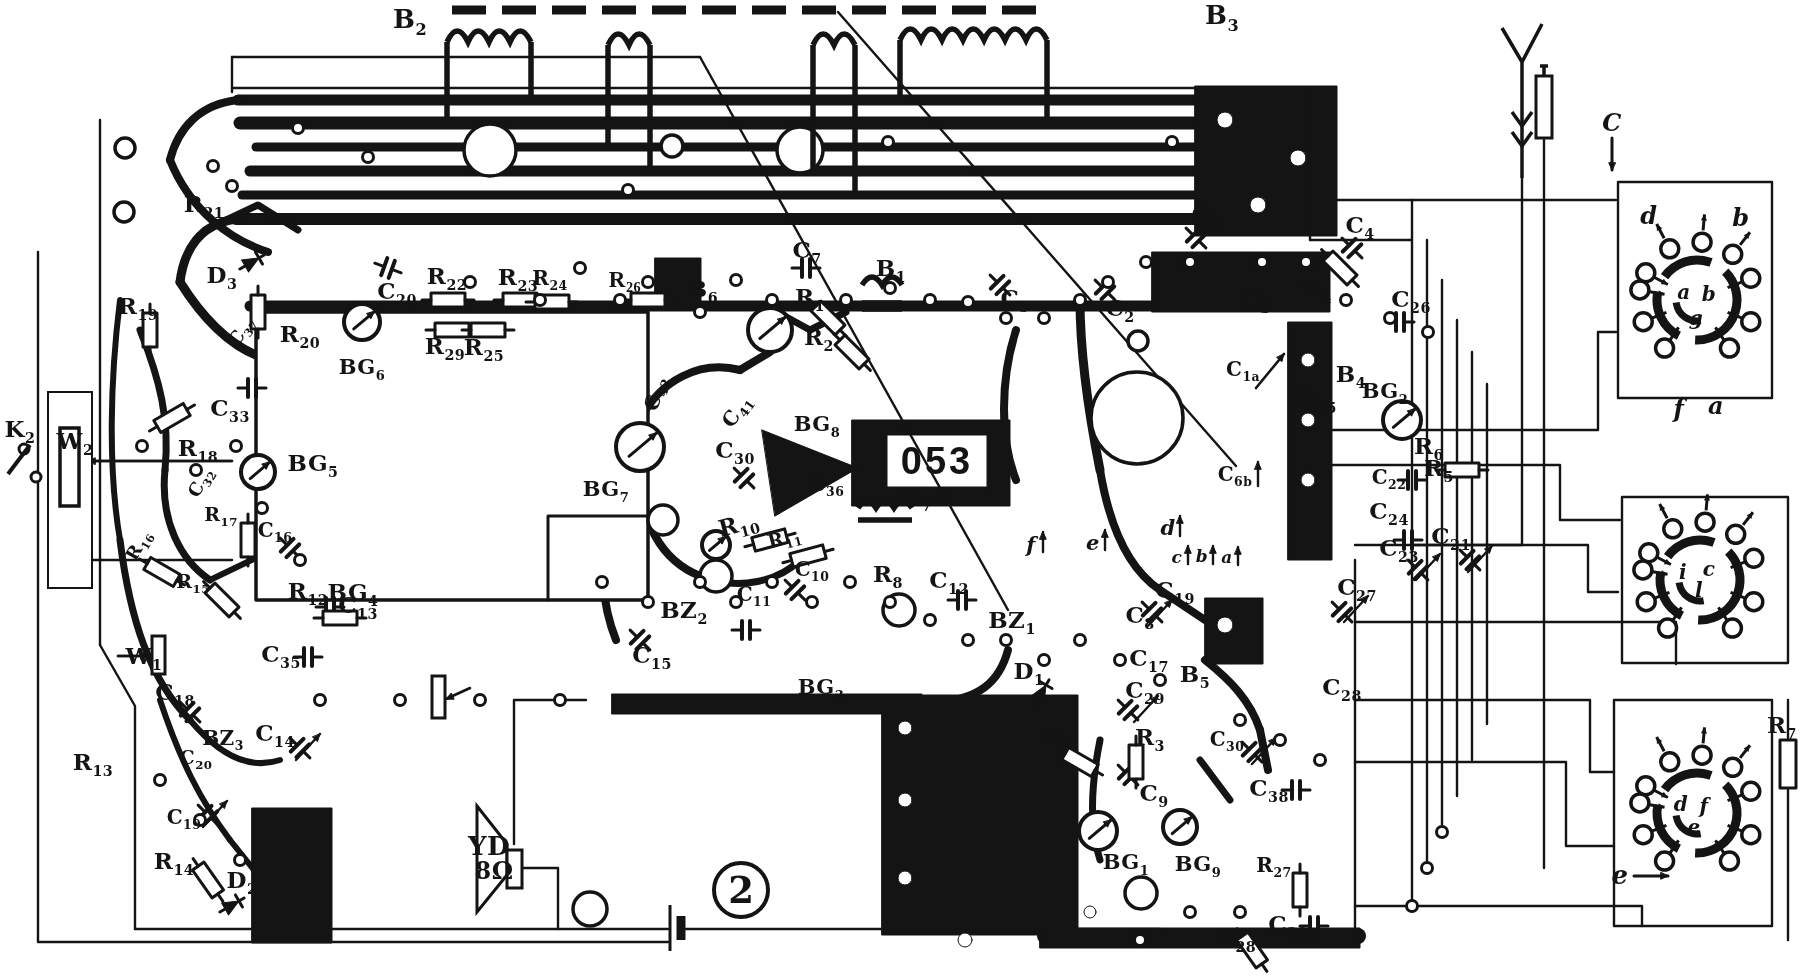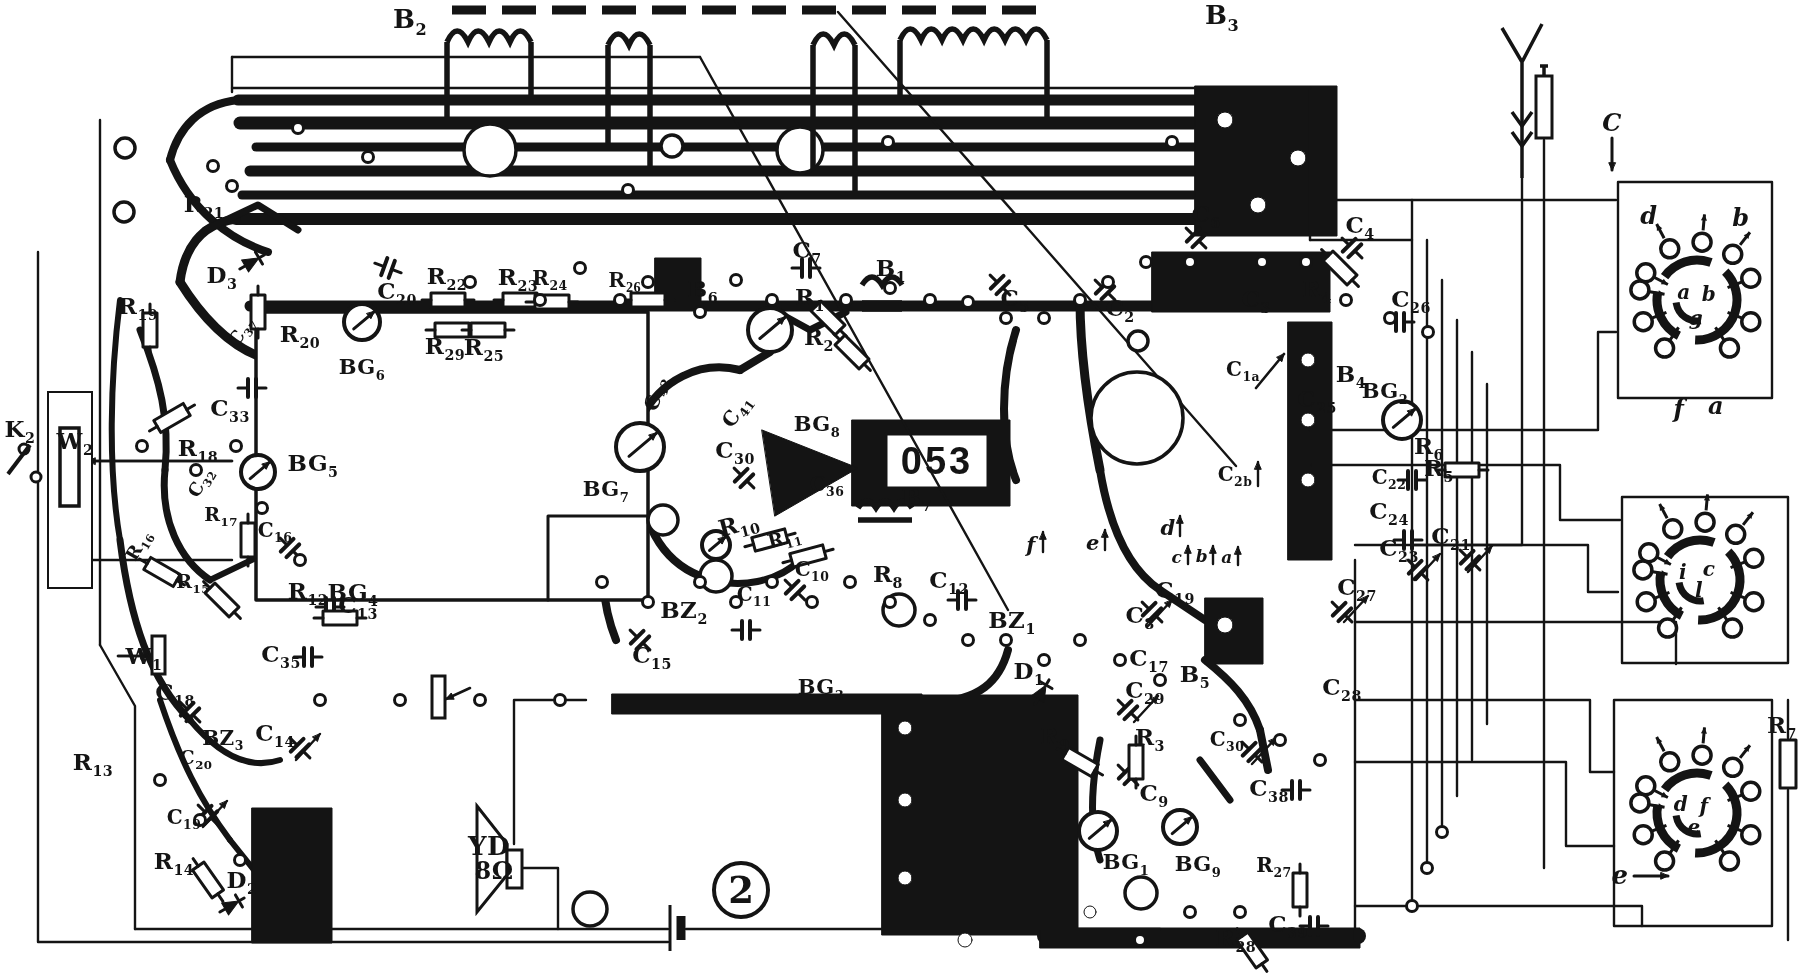--- a/index.html
+++ b/index.html
@@ -673,21 +673,21 @@
       <div class="lbl" style="left: 1120px; top: 310px; transform: translate(-50%, -50%);">C<sub>2</sub></div>
       <div class="lbl" style="left: 1206px; top: 216px; transform: translate(-50%, -50%);">C<sub>6</sub></div>
       <div class="lbl" style="left: 1360px; top: 227px; transform: translate(-50%, -50%);">C<sub>4</sub></div>
       <div class="lbl" style="left: 1256px; top: 301px; transform: translate(-50%, -50%);">C<sub>3</sub></div>
       <div class="lbl" style="left: 1317px; top: 291px; transform: translate(-50%, -50%);">R<sub>4</sub></div>
       <div class="lbl" style="left: 1411px; top: 301px; transform: translate(-50%, -50%);">C<sub>26</sub></div>
       <div class="lbl" style="left: 1243px; top: 371px; font-size: 20px; transform: translate(-50%, -50%);">C<sub>1a</sub></div>
       <div class="lbl" style="left: 1317px; top: 401px; transform: translate(-50%, -50%);">C<sub>25</sub></div>
       <div class="lbl" style="left: 1351px; top: 376px; transform: translate(-50%, -50%);">B<sub>4</sub></div>
       <div class="lbl" style="left: 1385px; top: 393px; font-size: 21px; transform: translate(-50%, -50%);">BG<sub>2</sub></div>
-      <div class="lbl" style="left: 1235px; top: 476px; font-size: 20px; transform: translate(-50%, -50%);">C<sub>2b</sub></div>
+      <div class="lbl" style="left: 1235px; top: 476px; font-size: 20px; transform: translate(-50%, -50%);">C<sub>6b</sub></div>
       <div class="lbl" style="left: 1429px; top: 448px; transform: translate(-50%, -50%);">R<sub>6</sub></div>
       <div class="lbl" style="left: 1439px; top: 470px; transform: translate(-50%, -50%);">R<sub>5</sub></div>
       <div class="lbl" style="left: 1389px; top: 479px; font-size: 20px; transform: translate(-50%, -50%);">C<sub>22</sub></div>
       <div class="lbl" style="left: 1389px; top: 513px; transform: translate(-50%, -50%);">C<sub>24</sub></div>
       <div class="lbl" style="left: 1451px; top: 538px; transform: translate(-50%, -50%);">C<sub>21</sub></div>
       <div class="lbl" style="left: 1399px; top: 550px; transform: translate(-50%, -50%);">C<sub>23</sub></div>
       <div class="lbl" style="left: 1357px; top: 589px; transform: translate(-50%, -50%);">C<sub>27</sub></div>
       <div class="lbl" style="left: 1342px; top: 689px; transform: translate(-50%, -50%);">C<sub>28</sub></div>
       <div class="lbl" style="left: 1175px; top: 592px; transform: translate(-50%, -50%);">C<sub>19</sub></div>
       <div class="lbl" style="left: 1140px; top: 617px; transform: translate(-50%, -50%);">C<sub>8</sub></div>

